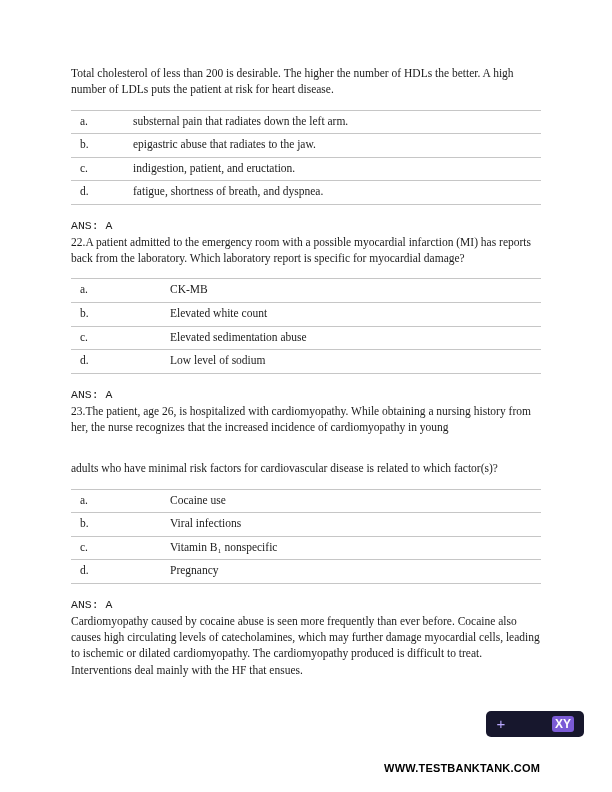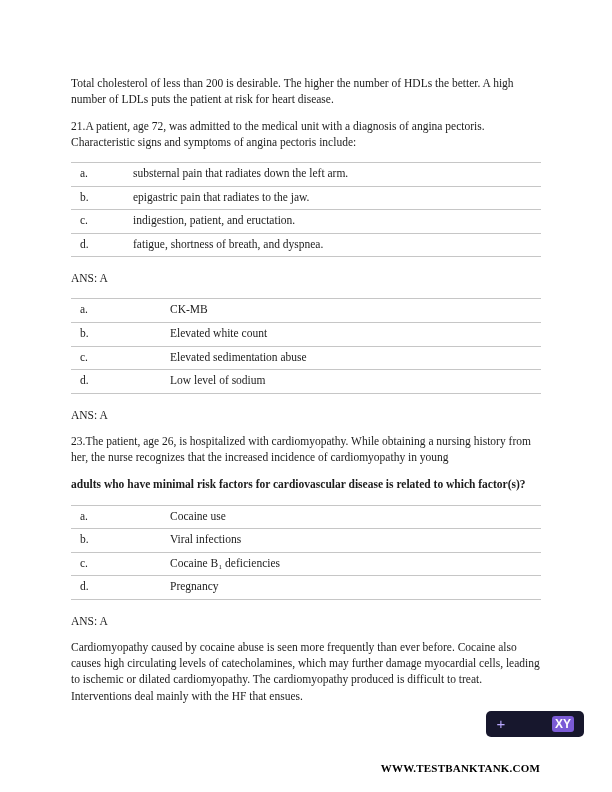--- a/index.html
+++ b/index.html
@@ -11,25 +11,24 @@
     font-family: "Liberation Serif", serif;
     font-size: 11.5px;
     color: #1c1c1c;
     overflow: hidden;
   }
   .page {
     padding: 65px 71px 0 71px;
   }
   .para {
     line-height: 1.42;
-    margin-top: 10px;
+    margin-top: 0;
   }
   .stem2 {
-    margin-top: 11px;
-    font-weight: bold;
+    margin-top: 25px;
   }
   table.options {
     width: 100%;
     border-collapse: collapse;
     margin-top: 12px;
     border-top: 1px solid #c6c6c6;
   }
   table.options td {
     border-bottom: 1px solid #c6c6c6;
     padding: 3px 0 4px 0;
@@ -39,20 +38,21 @@
   table.options td.letter {
     width: 62px;
     padding-left: 9px;
   }
   table.options.wide td.letter {
     width: 99px;
   }
   .ans {
     margin-top: 13px;
     line-height: 1.4;
+    font-family: Liberation Mono, monospace;
   }
   .footer-badge {
     position: absolute;
     right: 28px;
     bottom: 55px;
     height: 26px;
     display: flex;
     align-items: center;
     gap: 6px;
     padding: 0 10px;
@@ -80,60 +80,60 @@
     font-weight: 700;
     font-size: 12px;
     padding: 1px 3px;
     border-radius: 3px;
     margin-left: -1px;
   }
   .website {
     position: absolute;
     right: 72px;
     bottom: 18px;
-    font-family: Liberation Serif, serif;
+    font-family: Liberation Sans, sans-serif;
     font-weight: 700;
     font-size: 11px;
     letter-spacing: 0.2px;
     color: #000000;
   }
 </style>
 </head>
 <body>
 
 <div class="page">
 
   <p class="para">Total cholesterol of less than 200 is desirable. The higher the number of HDLs the better. A high number of LDLs puts the patient at risk for heart disease.</p>
 
   <section>
-    <p class="para">21.A patient, age 72, was admitted to the medical unit with a diagnosis of angina pectoris. Characteristic signs and symptoms of angina pectoris include:</p>
     <table class="options">
       <tbody>
           <tr>
         <td class="letter">a.</td>
         <td>substernal pain that radiates down the left arm.</td>
       </tr>
       <tr>
         <td class="letter">b.</td>
-        <td>epigastric pain that radiates to the jaw.</td>
+        <td>epigastric abuse that radiates to the jaw.</td>
       </tr>
       <tr>
         <td class="letter">c.</td>
         <td>indigestion, patient, and eructation.</td>
       </tr>
       <tr>
         <td class="letter">d.</td>
         <td>fatigue, shortness of breath, and dyspnea.</td>
       </tr>
     </tbody>
       </table>
     <p class="ans">ANS: A</p>
   </section>
 
   <section>
+    <p class="para">22.A patient admitted to the emergency room with a possible myocardial infarction (MI) has reports back from the laboratory. Which laboratory report is specific for myocardial damage?</p>
     <table class="options wide">
       <tbody>
           <tr>
         <td class="letter">a.</td>
         <td>CK-MB</td>
       </tr>
       <tr>
         <td class="letter">b.</td>
         <td>Elevated white count</td>
       </tr>
@@ -158,21 +158,21 @@
           <tr>
         <td class="letter">a.</td>
         <td>Cocaine use</td>
       </tr>
       <tr>
         <td class="letter">b.</td>
         <td>Viral infections</td>
       </tr>
       <tr>
         <td class="letter">c.</td>
-        <td>Cocaine B₁ deficiencies</td>
+        <td>Vitamin B₁ nonspecific</td>
       </tr>
       <tr>
         <td class="letter">d.</td>
         <td>Pregnancy</td>
       </tr>
     </tbody>
       </table>
     <p class="ans">ANS: A</p>
     <p class="para">Cardiomyopathy caused by cocaine abuse is seen more frequently than ever before. Cocaine also causes high circulating levels of catecholamines, which may further damage myocardial cells, leading to ischemic or dilated cardiomyopathy. The cardiomyopathy produced is difficult to treat. Interventions deal mainly with the HF that ensues.</p>
   </section>

